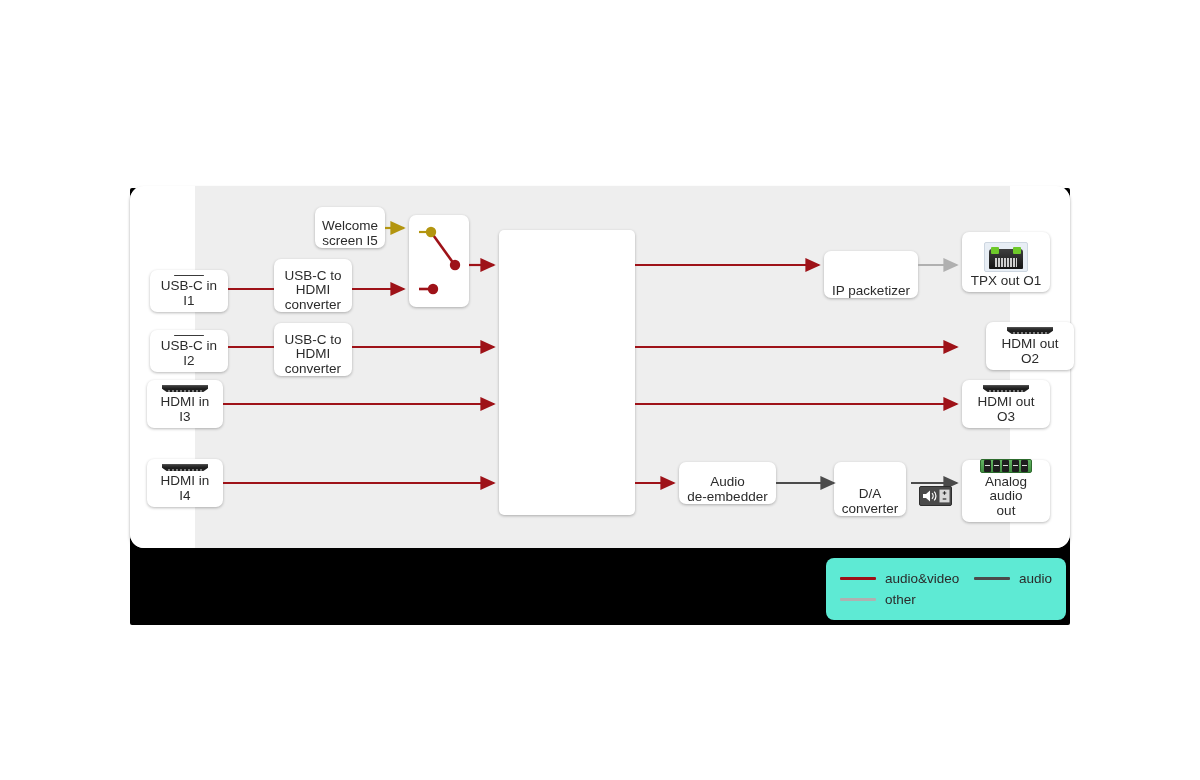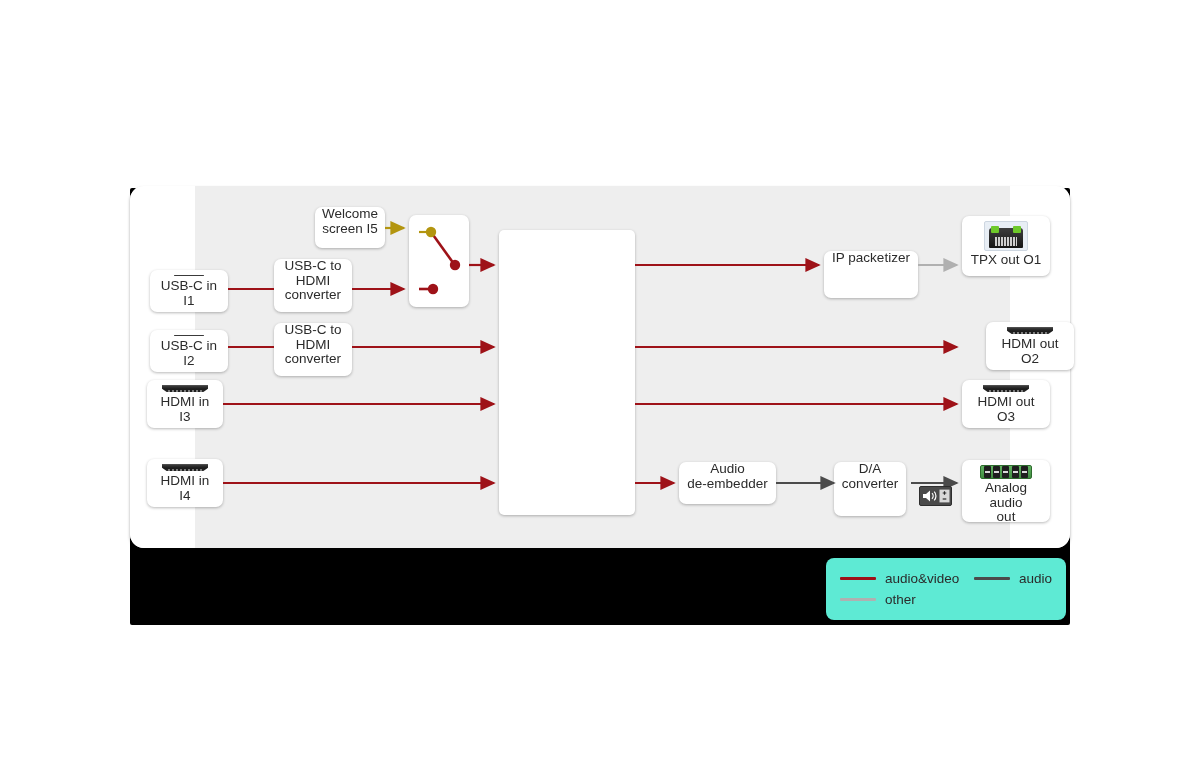--- a/index.html
+++ b/index.html
@@ -60,21 +60,21 @@
   
   .node {
     position: absolute;
     background: #ffffff;
     border-radius: 7px;
     box-shadow: 0 1px 3px rgba(0,0,0,0.28);
     box-sizing: border-box;
     display: flex;
     flex-direction: column;
     align-items: center;
-    justify-content: flex-start;
+    justify-content: flex-end;
     color: #2b2b2b;
     font-size: 13.5px;
     line-height: 14.5px;
     text-align: center;
     z-index: 6;
   }
   .node .lbl { white-space: pre-line; }
 
   .port-node { padding: 5px 7px 4px 7px; }
   .port-node .lbl { margin-top: 2px; }
@@ -313,21 +313,21 @@
     <svg width="28" height="14" viewBox="0 0 28 14">
       <path d="M1,5 L4,5 L8,1.5 L8,12.5 L4,9 L1,9 Z" fill="#ffffff"></path>
       <path d="M10,4.2 A4,4 0 0 1 10,9.8" stroke="#ffffff" stroke-width="1.2" fill="none"></path>
       <path d="M12.2,2.6 A6.4,6.4 0 0 1 12.2,11.4" stroke="#ffffff" stroke-width="1.2" fill="none"></path>
       <rect x="17.5" y="0.6" width="10" height="12.8" fill="#d9d9d9"></rect>
       <path d="M22.5,2.2 L22.5,5.8 M20.7,4 L24.3,4" stroke="#2b2b2b" stroke-width="1.2"></path>
       <path d="M20.7,10 L24.3,10" stroke="#2b2b2b" stroke-width="1.2"></path>
     </svg>
   </div>
 
-  <div class="node port-node" style="left:962px; top:216px; width:88px; height:60px;">
+  <div class="node port-node" style="left:962px; top:232px; width:88px; height:60px;">
     <span class="rj45-icon">
       <span class="rj45-led l"></span>
       <span class="rj45-led r"></span>
       <span class="rj45-body"></span>
     </span>
     <span class="lbl">TPX out O1</span>
   </div>
 
   <div class="node port-node" style="left:962px; top:322px; width:88px; height:48px;margin-left:24px;">
     <span class="hdmi-icon"></span>

